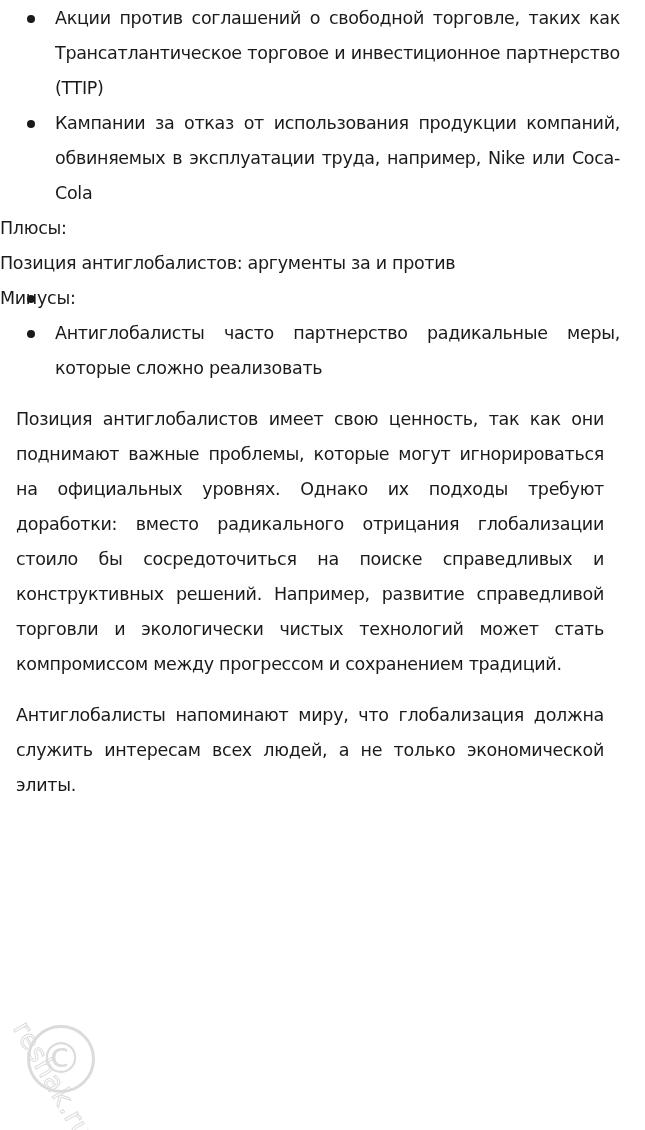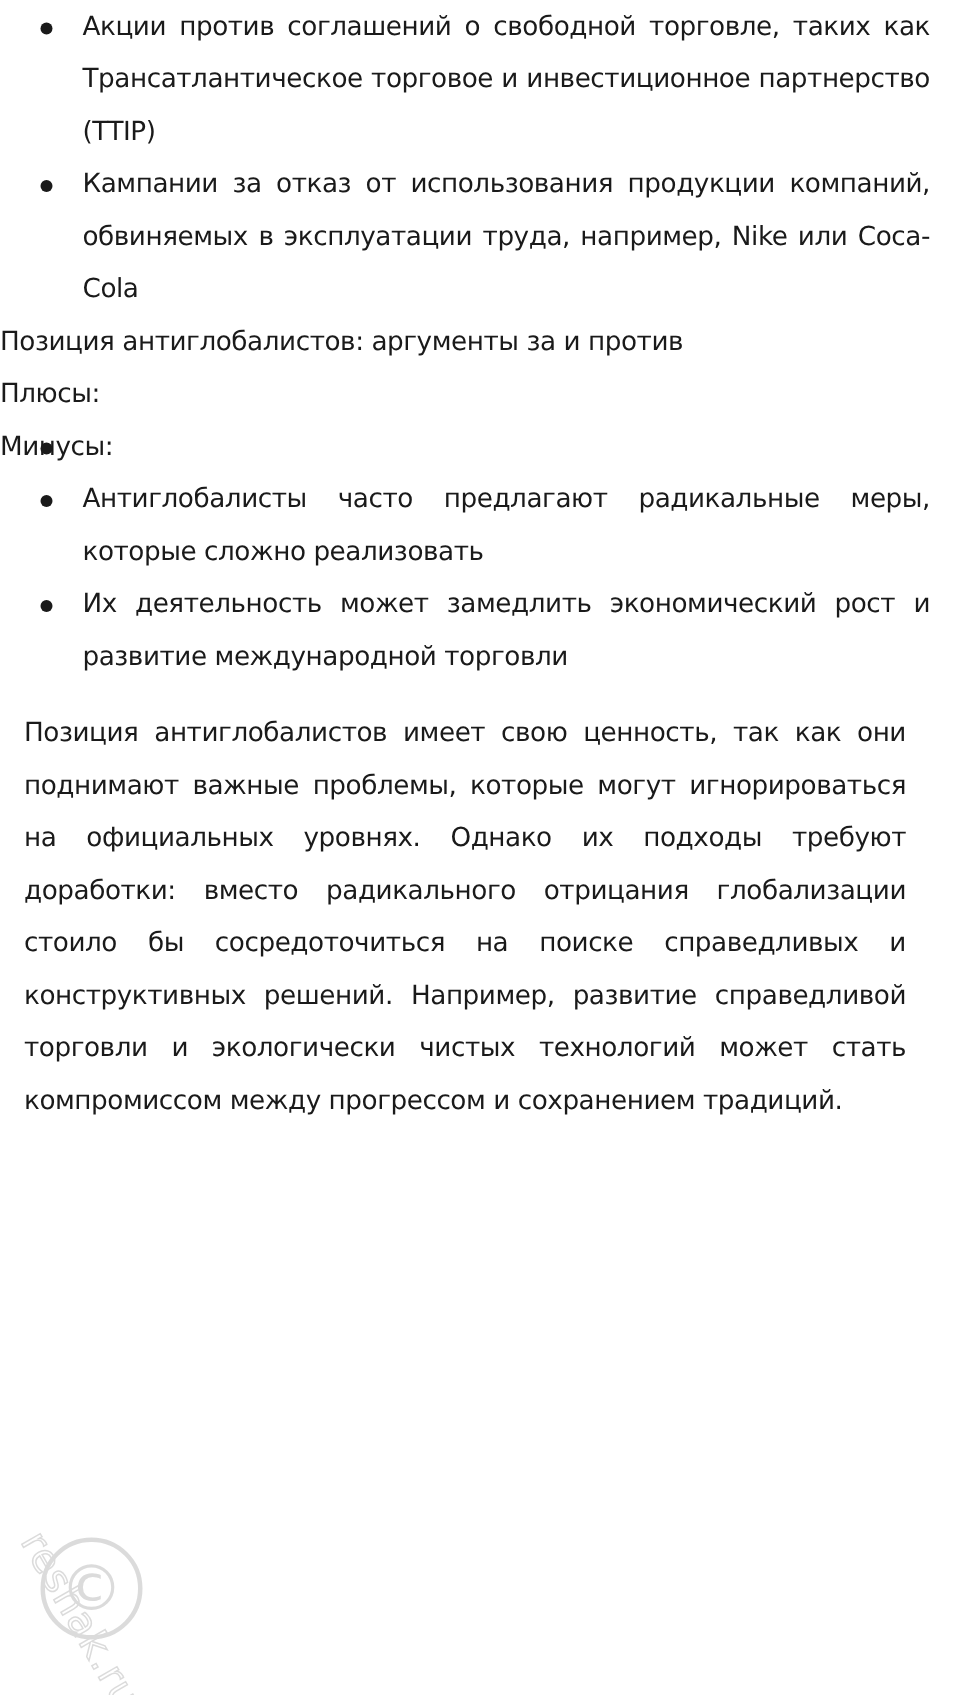--- a/index.html
+++ b/index.html
@@ -100,45 +100,42 @@
     <li>
       <span class="bullet"></span>
       <span>Акции против соглашений о свободной торговле, таких как Трансатлантическое торговое и инвестиционное партнерство (TTIP)</span>
     </li>
     <li>
       <span class="bullet"></span>
       <span>Кампании за отказ от использования продукции компаний, обвиняемых в эксплуатации труда, например, Nike или Coca-Cola</span>
     </li>
   </ul>
 
+  <p class="heading">Плюсы:</p>
+
   <p class="heading">Позиция антиглобалистов: аргументы за и против</p>
-
-  <p class="heading">Плюсы:</p>
 
   <ul class="list">
     <li>
       <span class="bullet"></span>
     </li>
   </ul>
 
   <p class="heading">Минусы:</p>
 
   <ul class="list">
     <li>
       <span class="bullet"></span>
-      <span>Антиглобалисты часто предлагают радикальные меры, которые сложно реализовать</span>
-    </li>
-    <li>
-      <span class="bullet"></span>
-      <span>Их деятельность может замедлить экономический рост и развитие международной торговли</span>
+      <span>Антиглобалисты часто партнерство радикальные меры, которые сложно реализовать</span>
     </li>
   </ul>
 
 
   <p class="para">Позиция антиглобалистов имеет свою ценность, так как они поднимают важные проблемы, которые могут игнорироваться на официальных уровнях. Однако их подходы требуют доработки: вместо радикального отрицания глобализации стоило бы сосредоточиться на поиске справедливых и конструктивных решений. Например, развитие справедливой торговли и экологически чистых технологий может стать компромиссом между прогрессом и сохранением традиций.</p>
 
+  <p class="para">Антиглобалисты напоминают миру, что глобализация должна служить интересам всех людей, а не только экономической элиты.</p>
 
 </div>
 
 <div class="watermark">
   <div class="wm-circle">©</div>
   <div class="wm-text">reshak.ru</div>
 </div>
 
 </body></html>

